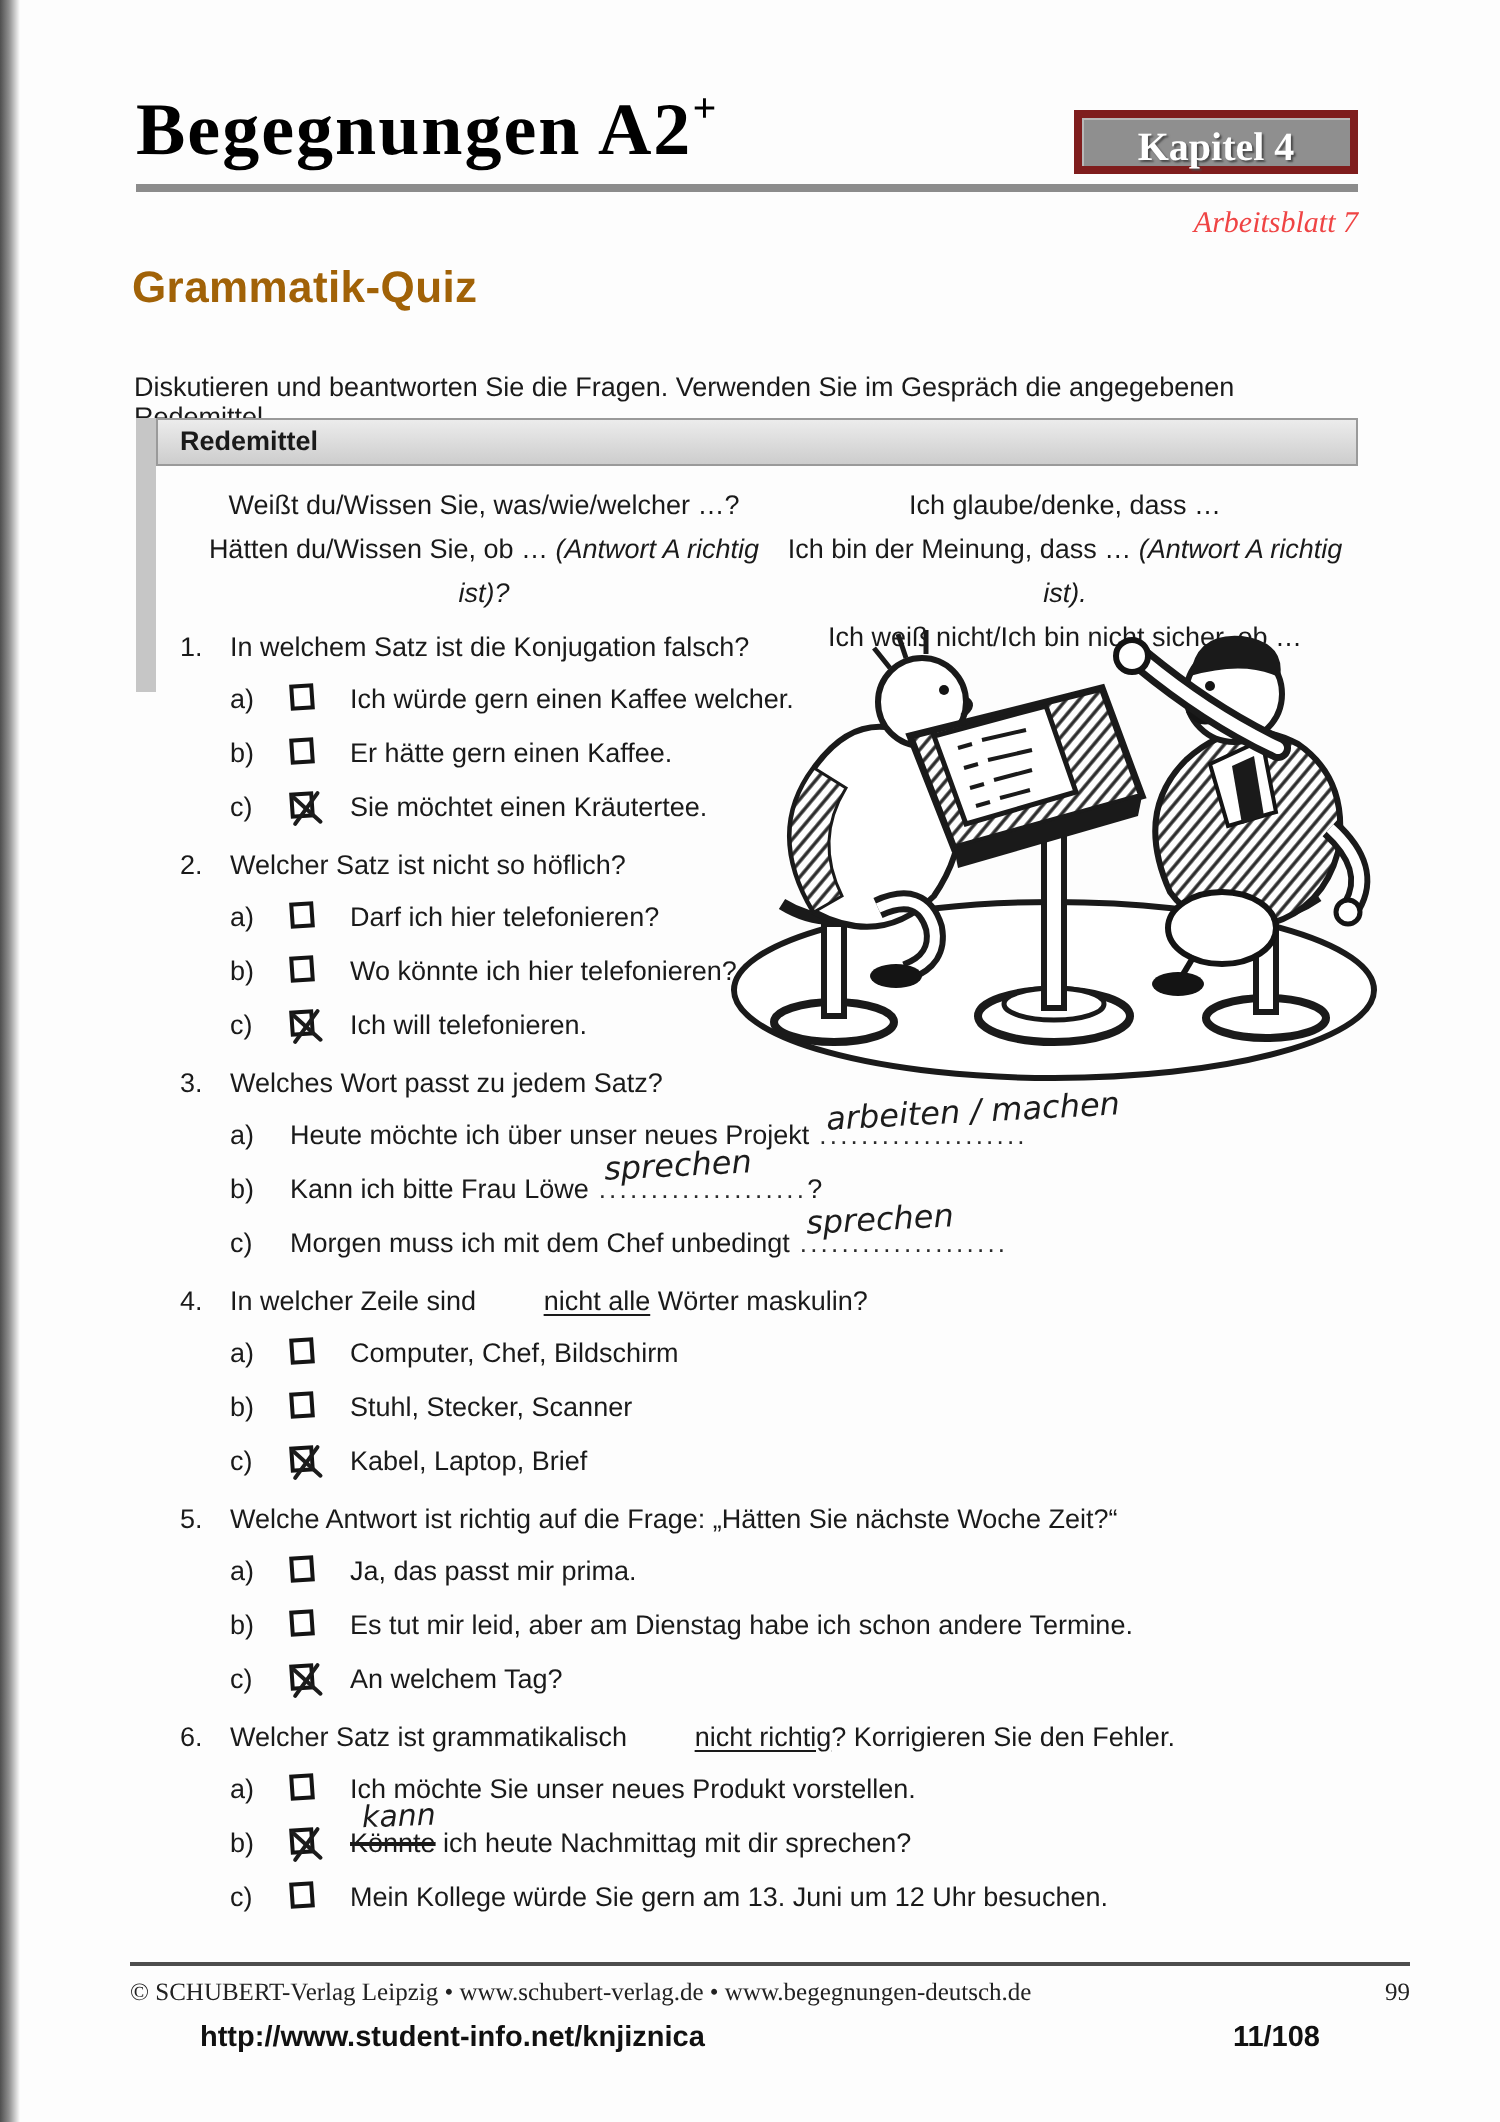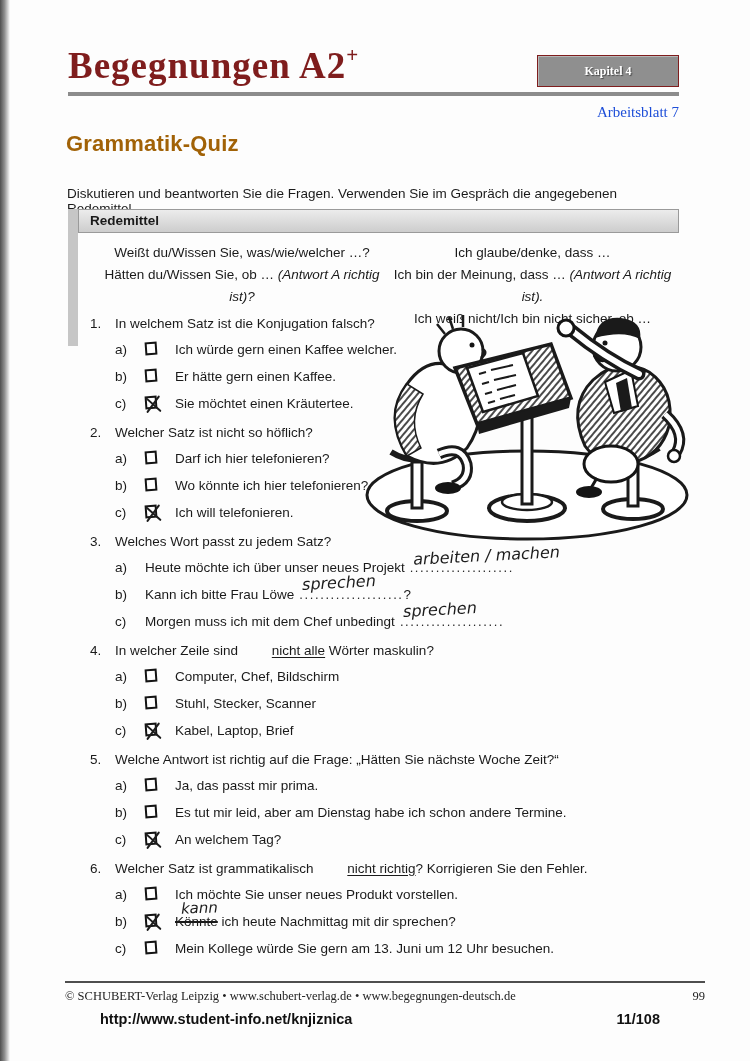--- a/index.html
+++ b/index.html
@@ -7,31 +7,31 @@
   body {
     position:relative; background:#fdfdfd; overflow:hidden;
     font-family:"Liberation Sans", sans-serif; color:#1a1a1a;
   }
   .scan-edge { position:absolute; left:0; top:0; bottom:0; width:10px;
     background:linear-gradient(90deg,#4f4f4f 0%, #8f8f8f 45%, rgba(255,255,255,0) 100%); }
 
   
   .brand { position:absolute; left:68px; top:44px;
     font-family:"Liberation Serif", serif; font-weight:bold; font-size:37px;
-    color:#7f1d1d; letter-spacing:1px; }
+    color:#000000; letter-spacing:1px; }
   .brand sup { font-size:21px; position:relative; top:-3px; }
   .badge { position:absolute; left:537px; top:55px; width:142px; height:32px;
-    background:#8f8f8f; border:1px solid #7f1d1d;
+    background:#8f8f8f; border:4px solid #7f1d1d;
     box-shadow:inset 1px 1px 0 #b8b8b8;
     color:#fff; font-family:"Liberation Serif", serif; font-weight:bold;
-    font-size:12px; text-align:center; line-height:30px; text-shadow:1px 1px 1px #4a4a4a; }
+    font-size:20px; text-align:center; line-height:30px; text-shadow:1px 1px 1px #4a4a4a; }
   .header-rule { position:absolute; left:68px; top:92px; width:611px; height:4px;
     background:#8c8c8c; }
   .worksheet-label { position:absolute; left:68px; top:104px; width:611px; text-align:right;
-    font-family:"Liberation Serif", serif; font-size:15px; color:#1d4ed8; }
+    font-family:"Liberation Serif", serif; font-style:italic; font-size:15px; color:#ef4444; }
   .page-title { position:absolute; left:66px; top:131px;
     font-size:22px; font-weight:bold; color:#a16207; letter-spacing:0.2px; }
   .instructions { position:absolute; left:67px; top:186px; width:611px; font-size:13.5px; }
 
   
   .rm-box { position:absolute; left:68px; top:209px; width:611px; }
   .rm-strip { position:absolute; left:0; top:0; bottom:-6px; width:10px; background:#c6c6c6; }
   .rm-head { margin-left:10px; background:linear-gradient(#ececec,#cdcdcd);
     border:1px solid #9a9a9a; padding:3px 11px 4px; font-size:13.5px; font-weight:bold; }
   .rm-body { margin-left:10px; padding:9px 4px 10px 16px; display:flex;text-align:center; }

